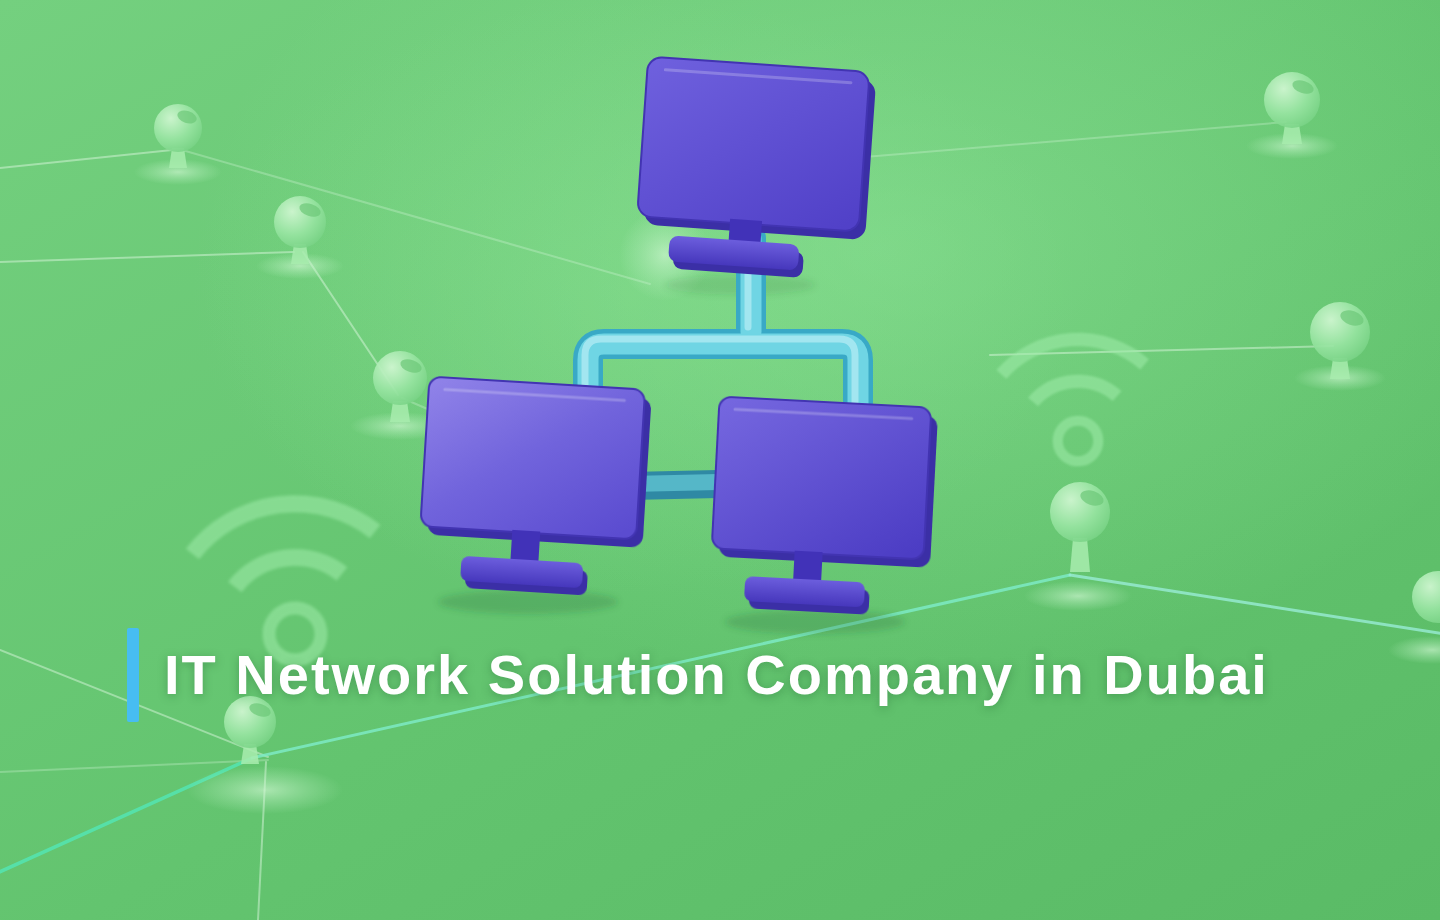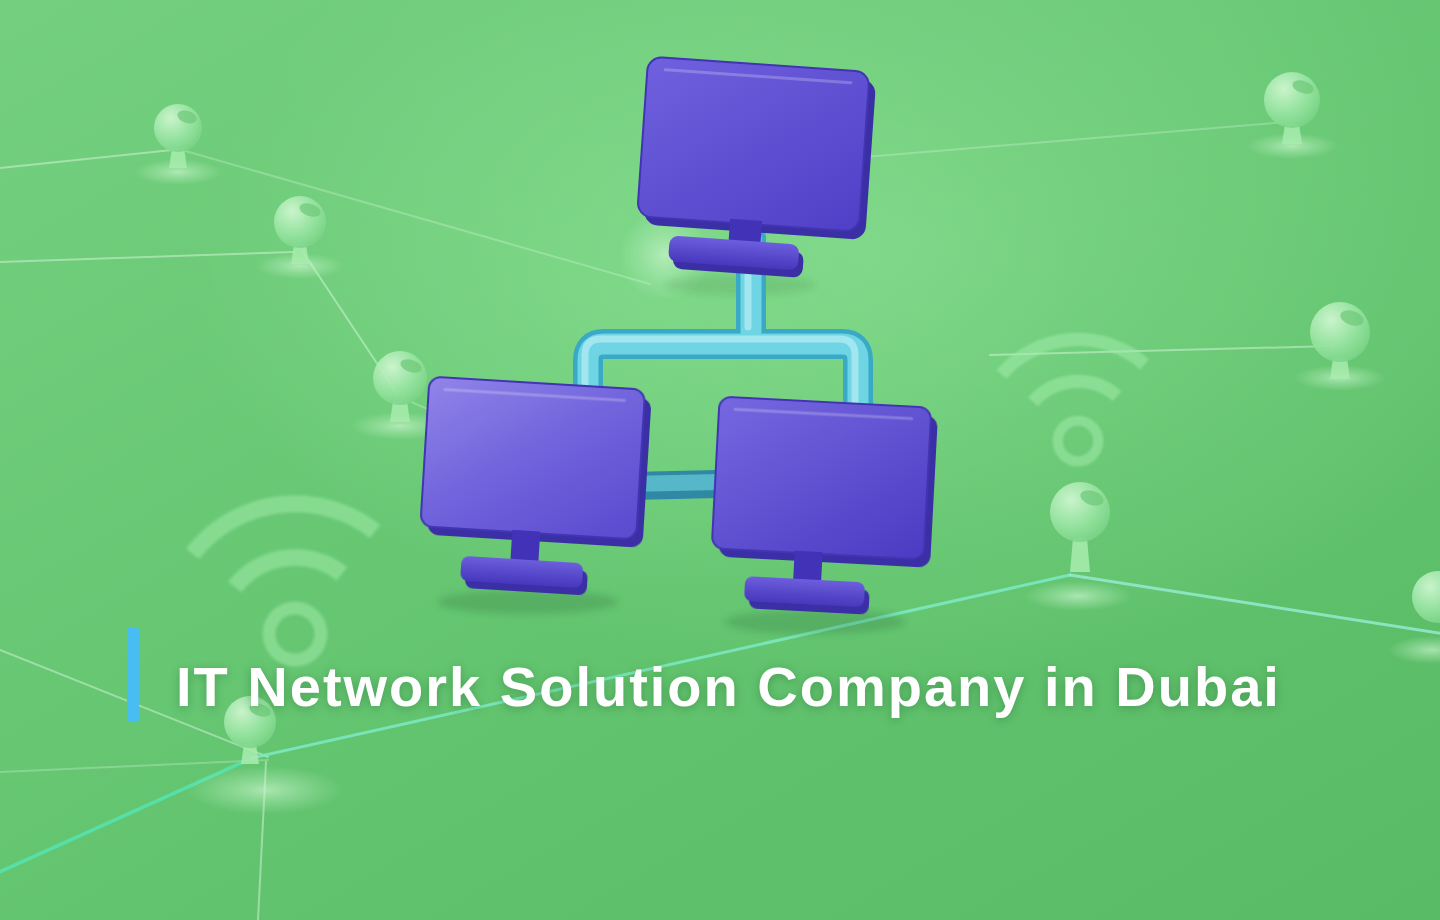--- a/index.html
+++ b/index.html
@@ -44,21 +44,21 @@
   
   .caption{
     position:absolute;left:127px;top:628px;
     display:flex;align-items:stretch;gap:21px;
   }
   .accent-bar{
     width:12px;height:94px;border-radius:2px;
     background:var(--accent-bar,#47bdf2);
   }
   .caption h1{
-    margin:16px;padding-top:12px;
+    margin:4px;padding-top:12px;
     font-weight:bold;font-size:56px;line-height:62px;letter-spacing:2px;
     color:var(--title-color,#ffffff);
     text-shadow:0 2px 10px rgba(25,85,40,.35);
     white-space:nowrap;
   }
 </style>
 </head>
 <body>
 
 <div class="banner">

